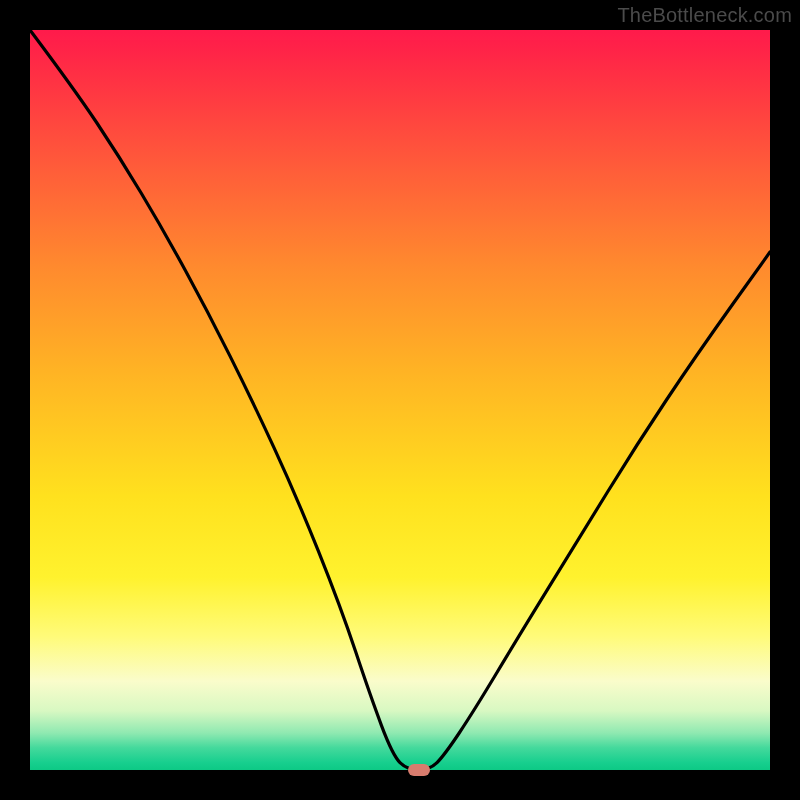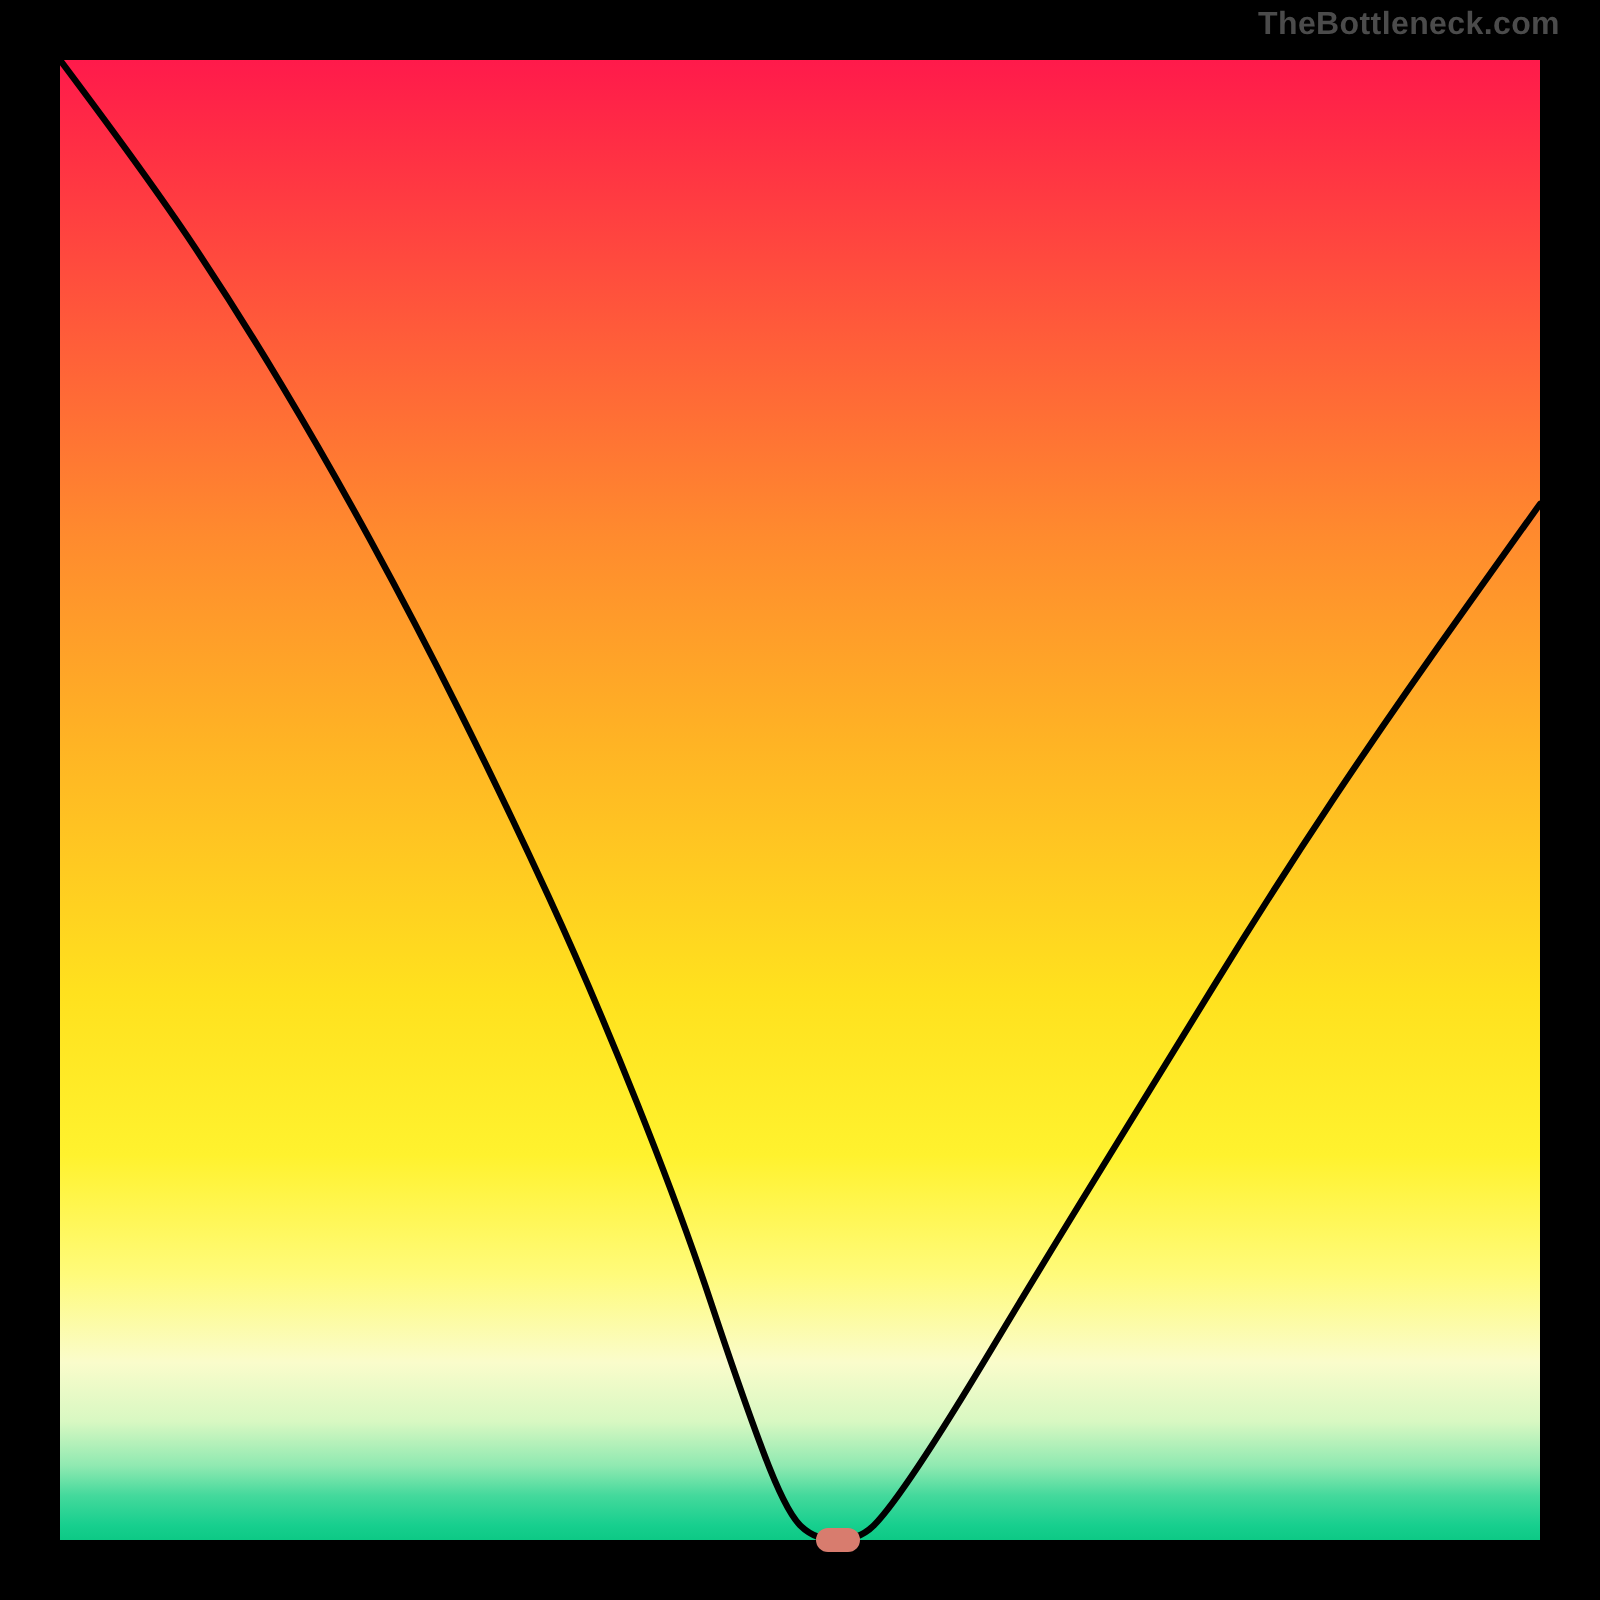--- a/index.html
+++ b/index.html
@@ -44,24 +44,24 @@
   .plot svg {
     position: absolute;
     left: 0;
     top: 0;
     width: 740px;
     height: 740px;
   }
   .watermark {
     position: absolute;
     top: 4px;
-    right: 20px;
+    right: 8px;
     color: #4b4b4b;
-    font-size: 16px;
-    font-weight: 700;
+    font-size: 20px;
+    font-weight: 400;
     letter-spacing: 0.2px;
     user-select: none;
   }
   .marker {
     position: absolute;
     width: 22px;
     height: 12px;
     border-radius: 6px;
     background: #d87c6e;
     transform: translate(-50%, -50%);

